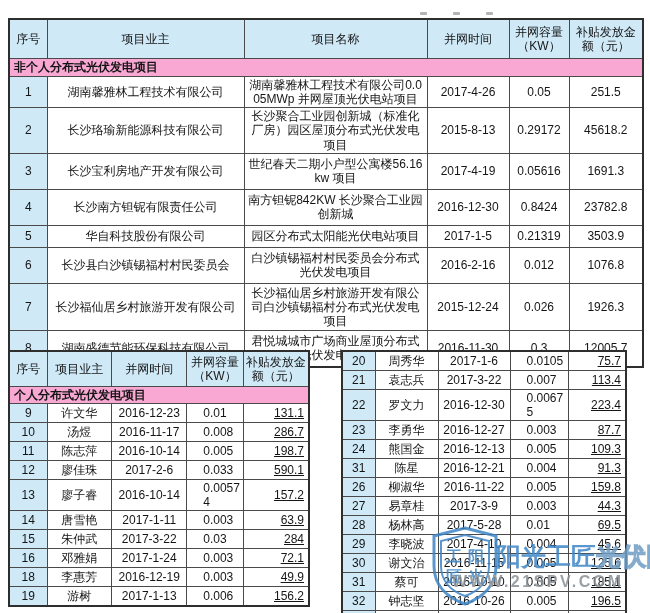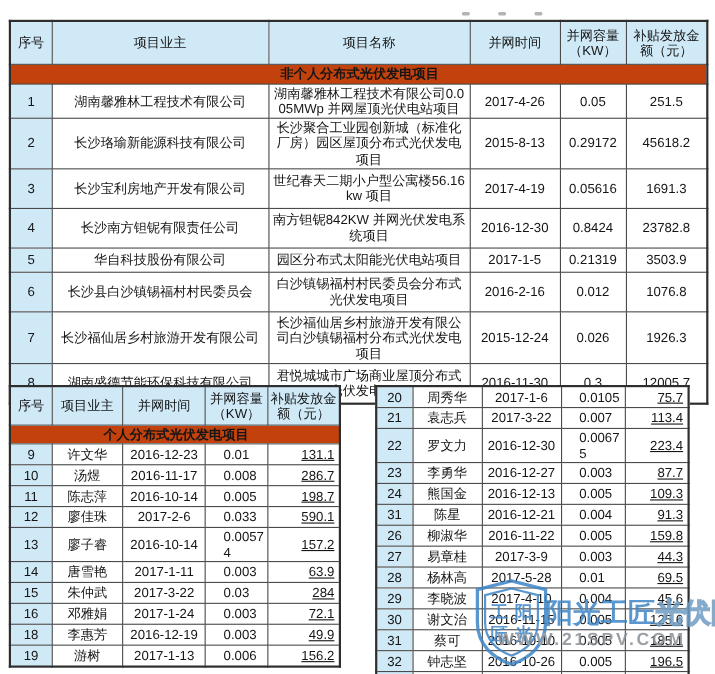--- a/index.html
+++ b/index.html
@@ -13,21 +13,21 @@
   .remnant{position:absolute;top:1px;left:420px;width:200px;height:5px;}
   .remnant i{display:inline-block;width:7px;height:3px;background:#777;margin-right:26px;border-radius:1px;opacity:.55;}
 
   table{border-collapse:collapse;table-layout:fixed;background:#fff;}
   td,th{border:1px solid #4a4a4a;font-size:12px;line-height:1.18;
         padding:1px 2px;text-align:center;vertical-align:middle;
         overflow:hidden;word-break:break-all;font-weight:normal;color:#151515;}
   table{border:2px solid #2e2e2e;}
   th{background:#cfe9f7;}
   .col-no{background:#cfe9f7;}
-  tr.section td{background:#c2410c;text-align:center;font-weight:bold;padding-left:4px;height:15px;}
+  tr.section td{background:#f9a8d4;text-align:left;font-weight:bold;padding-left:4px;height:15px;}
 
   #main-table{position:absolute;left:8px;top:18px;width:636px;}
   #main-table th{height:36px;}
   #main-body tr:nth-child(2) td{height:28px;}
   #main-body tr:nth-child(3) td{height:42px;}
   #main-body tr:nth-child(4) td{height:33px;}
   #main-body tr:nth-child(5) td{height:33px;}
   #main-body tr:nth-child(6) td{height:19px;}
   #main-body tr:nth-child(7) td{height:33px;}
   #main-body tr:nth-child(8) td{height:44px;}
@@ -101,21 +101,21 @@
         <td class="col-no">3</td>
         <td class="col-owner">长沙宝利房地产开发有限公司</td>
         <td class="col-project">世纪春天二期小户型公寓楼56.16kw 项目</td>
         <td class="col-date">2017-4-19</td>
         <td class="col-capacity">0.05616</td>
         <td class="col-amount">1691.3</td>
       </tr>
       <tr>
         <td class="col-no">4</td>
         <td class="col-owner">长沙南方钽铌有限责任公司</td>
-        <td class="col-project">南方钽铌842KW 并网光伏发电系统项目</td>
+        <td class="col-project">南方钽铌842KW 长沙聚合工业园创新城</td>
         <td class="col-date">2016-12-30</td>
         <td class="col-capacity">0.8424</td>
         <td class="col-amount">23782.8</td>
       </tr>
       <tr>
         <td class="col-no">5</td>
         <td class="col-owner">华自科技股份有限公司</td>
         <td class="col-project">园区分布式太阳能光伏电站项目</td>
         <td class="col-date">2017-1-5</td>
         <td class="col-capacity">0.21319</td>

